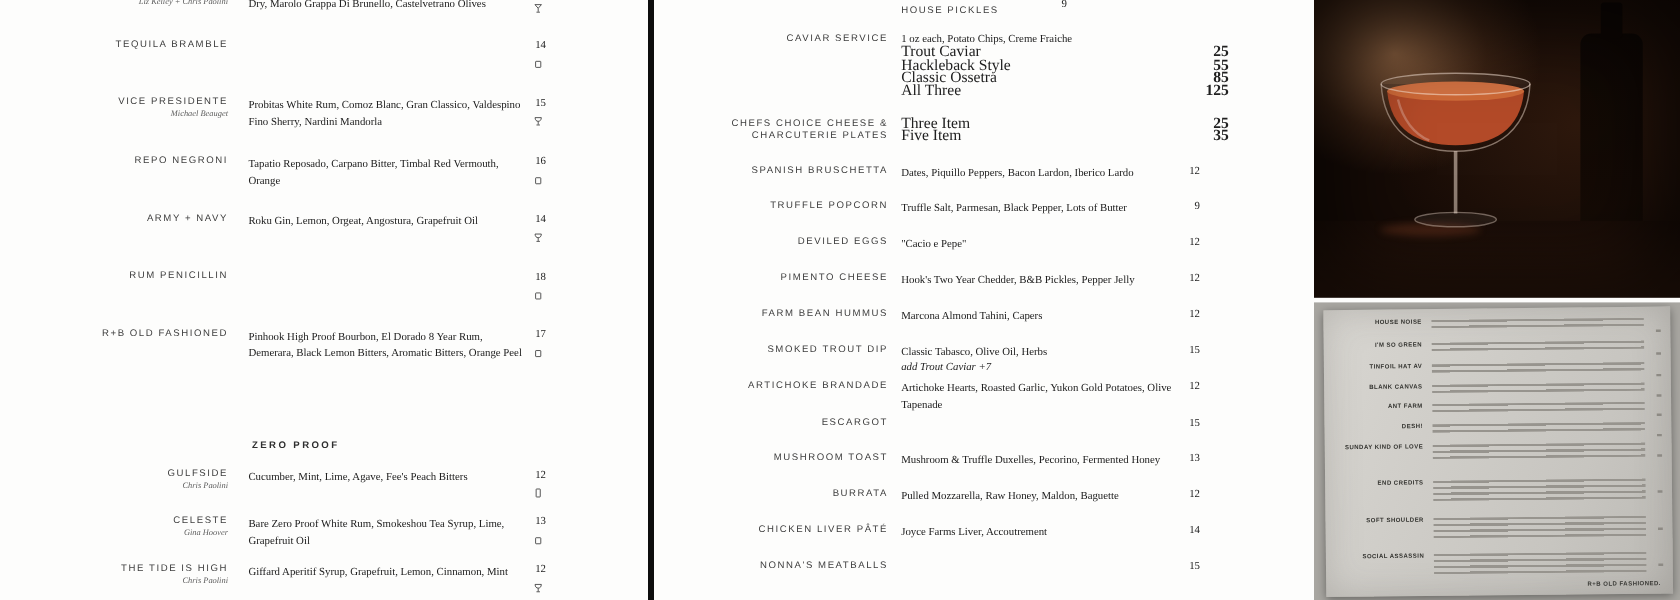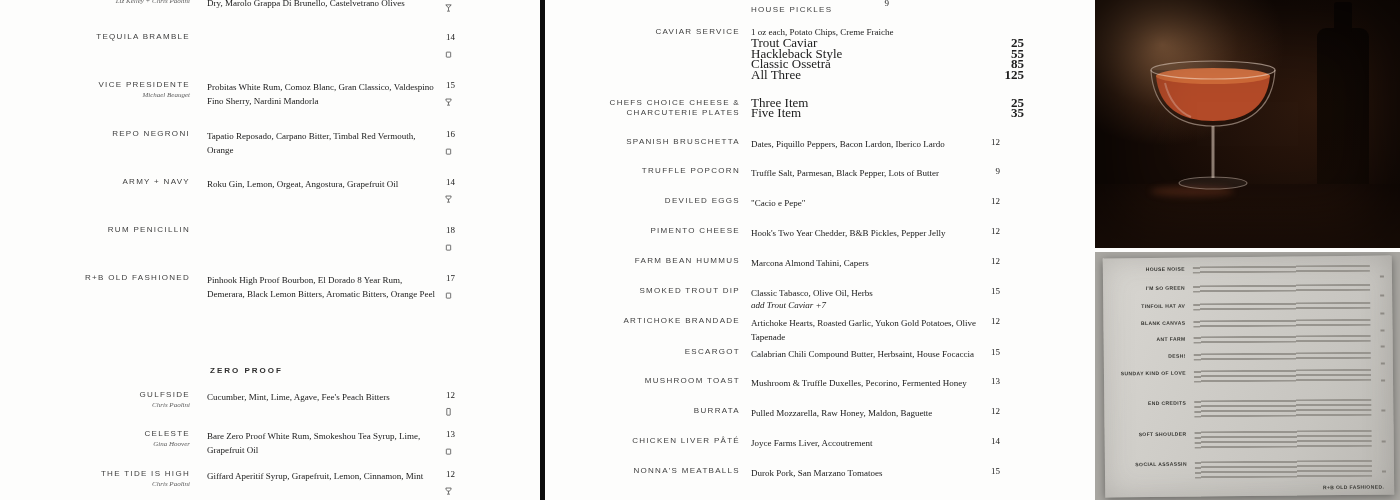--- a/index.html
+++ b/index.html
@@ -488,21 +488,20 @@
       <div class="desc-cell"><span>Artichoke Hearts, Roasted Garlic, Yukon Gold Potatoes, Olive Tapenade</span></div>
       <div class="price-cell">
           <div class="item-price">12</div>
         </div>
     </div>
 
     <div class="menu-row" style="top:347px">
       <div class="name-cell">
           <div class="item-name">ESCARGOT</div>
         </div>
-      <div class="desc-cell"><span>Calabrian Chili Compound Butter, Herbsaint, House Focaccia</span></div>
       <div class="price-cell">
           <div class="item-price">15</div>
         </div>
     </div>
 
     <div class="menu-row" style="top:376px">
       <div class="name-cell">
           <div class="item-name">MUSHROOM TOAST</div>
         </div>
       <div class="desc-cell"><span>Mushroom &amp; Truffle Duxelles, Pecorino, Fermented Honey</span></div>
@@ -528,21 +527,20 @@
       <div class="desc-cell"><span>Joyce Farms Liver, Accoutrement</span></div>
       <div class="price-cell">
           <div class="item-price">14</div>
         </div>
     </div>
 
     <div class="menu-row" style="top:466px">
       <div class="name-cell">
           <div class="item-name">NONNA'S MEATBALLS</div>
         </div>
-      <div class="desc-cell"><span>Durok Pork, San Marzano Tomatoes</span></div>
       <div class="price-cell">
           <div class="item-price">15</div>
         </div>
     </div>
   </section>
 
   <div class="photo cocktail-photo">
     <div class="cp-glow"></div>
     <div class="cp-bottle"></div>
     <div class="cp-bar"></div>

